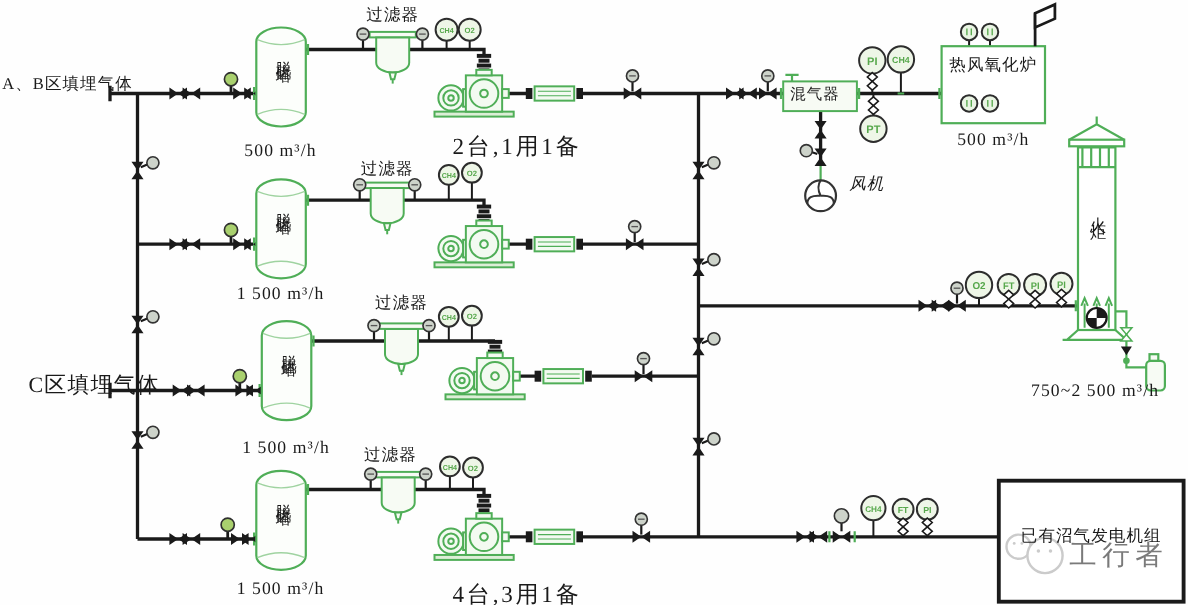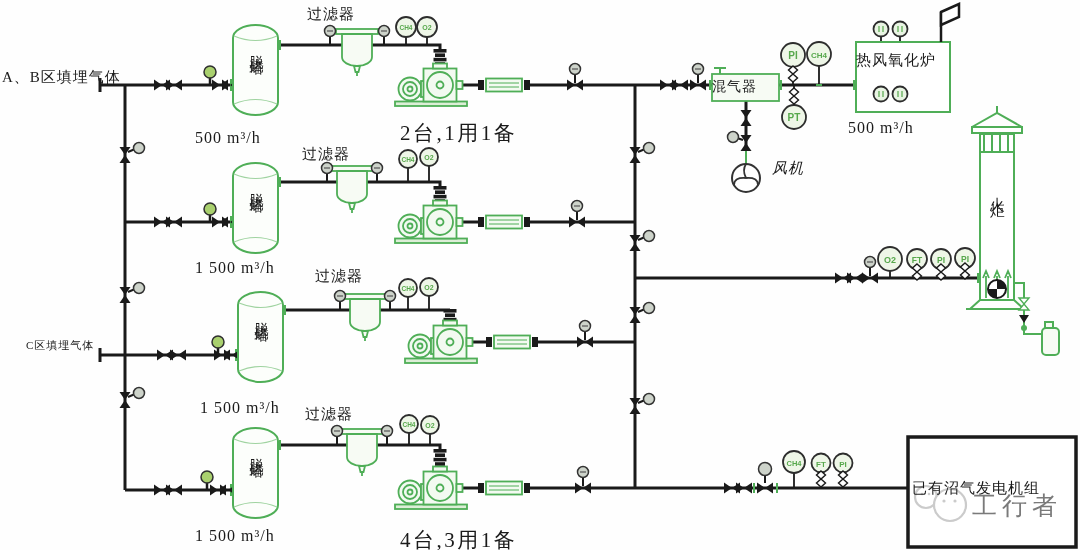--- a/index.html
+++ b/index.html
@@ -4,21 +4,21 @@
 <style>
   html,body{margin:0;padding:0;background:#fff;}
   .canvas{position:relative;width:1080px;height:550px;background:#fefefe;overflow:hidden;
           font-family:"Liberation Serif","DejaVu Serif",serif;color:#1a1a1a;}
   .canvas svg{position:absolute;left:0;top:0;}
   .lbl{position:absolute;white-space:nowrap;line-height:1.15;letter-spacing:1px;}
   .vert{writing-mode:vertical-rl;text-orientation:upright;}
   .cap{font-size:16px;}
   .note{font-size:21px;letter-spacing:2.5px;}
   .eq{font-size:15px;letter-spacing:1px;}
-  .ctr{}
+  .ctr{text-align:center;}
   .wm{color:#737373;font-size:25px;letter-spacing:5px;opacity:.95;}
   .gtext{fill:#57a84c;font-family:"Liberation Sans","DejaVu Sans",sans-serif;font-weight:bold;text-anchor:middle;}
 </style>
 </head>
 <body>
 
 <div class="canvas">
 
 <svg width="1080" height="550" viewBox="0 0 1080 550">
   <defs>
@@ -374,21 +374,21 @@
     <circle cx="926" cy="497" r="11"></circle>
     <circle cx="950" cy="505" r="16"></circle>
     <circle cx="944" cy="501" r="1.6" fill="#c9c9c9" stroke="none"></circle>
     <circle cx="955" cy="501" r="1.6" fill="#c9c9c9" stroke="none"></circle>
     <circle cx="922" cy="494" r="1.3" fill="#c9c9c9" stroke="none"></circle>
     <circle cx="929" cy="494" r="1.3" fill="#c9c9c9" stroke="none"></circle>
   </g>
 </svg>
 
 <div class="lbl" style="left:2px;top:69px;font-size:15px;">A、B区填埋气体</div>
-<div class="lbl" style="left:26px;top:339px;font-size:11px;">C区填埋气体</div>
+<div class="lbl" style="left:26px;top:339px;font-size:20px;">C区填埋气体</div>
 
 <div class="lbl vert" style="left:248px;top:44px;font-size:14px;letter-spacing:3px;">脱硫塔</div>
 <div class="lbl vert" style="left:248px;top:182px;font-size:14px;letter-spacing:3px;">脱硫塔</div>
 <div class="lbl vert" style="left:253px;top:311px;font-size:14px;letter-spacing:3px;">脱硫塔</div>
 <div class="lbl vert" style="left:248px;top:447px;font-size:14px;letter-spacing:3px;">脱硫塔</div>
 
 <div class="lbl cap ctr" style="left:195px;top:129px;width:120px;">500 m³/h</div>
 <div class="lbl cap ctr" style="left:195px;top:259px;width:120px;">1 500 m³/h</div>
 <div class="lbl cap ctr" style="left:200px;top:399px;width:120px;">1 500 m³/h</div>
 <div class="lbl cap ctr" style="left:195px;top:527px;width:120px;">1 500 m³/h</div>
@@ -401,18 +401,19 @@
 <div class="lbl note ctr" style="left:400px;top:121px;width:140px;">2台,1用1备</div>
 <div class="lbl note ctr" style="left:400px;top:528px;width:140px;">4台,3用1备</div>
 
 <div class="lbl ctr" style="left:712px;top:79px;width:58px;font-size:14px;">混气器</div>
 <div class="lbl" style="left:772px;top:160px;font-size:15px;font-style:italic;">风机</div>
 
 <div class="lbl ctr" style="left:856px;top:52px;width:94px;font-size:15px;">热风氧化炉</div>
 <div class="lbl cap ctr" style="left:848px;top:119px;width:110px;">500 m³/h</div>
 
 <div class="lbl vert" style="left:988px;top:185px;font-size:15px;letter-spacing:6px;">火炬</div>
+<div class="lbl cap ctr" style="left:928px;top:347px;width:135px;">750~2 500 m³/h</div>
 
 <div class="lbl ctr" style="left:912px;top:480px;width:160px;font-size:15px;">已有沼气发电机组</div>
 
 <div class="lbl wm" style="left:972px;top:492px;">工行者</div>
 
 </div>
 
 </body></html>

